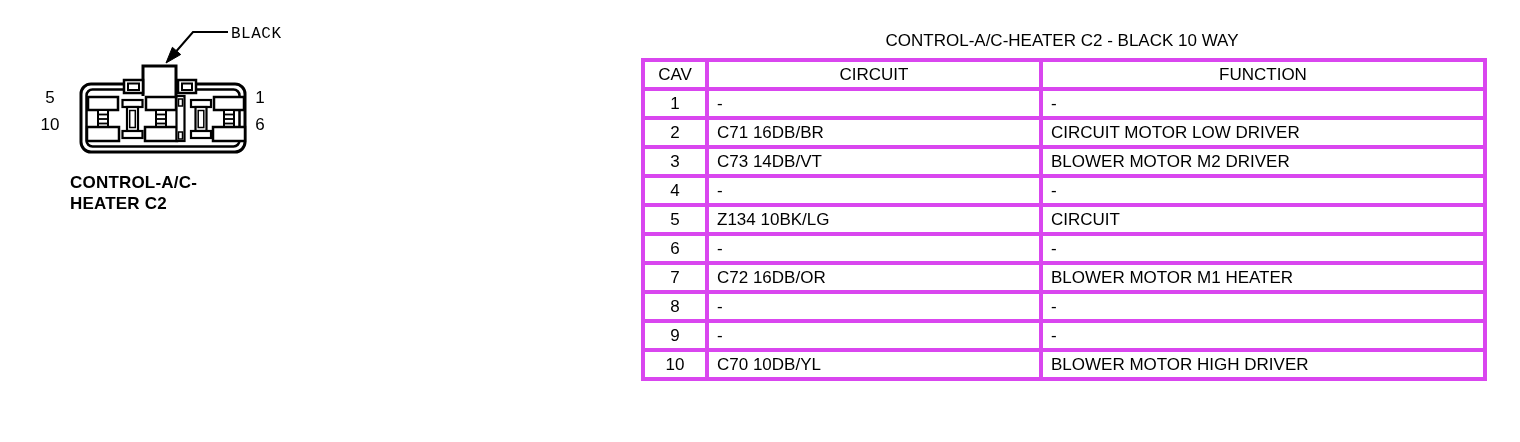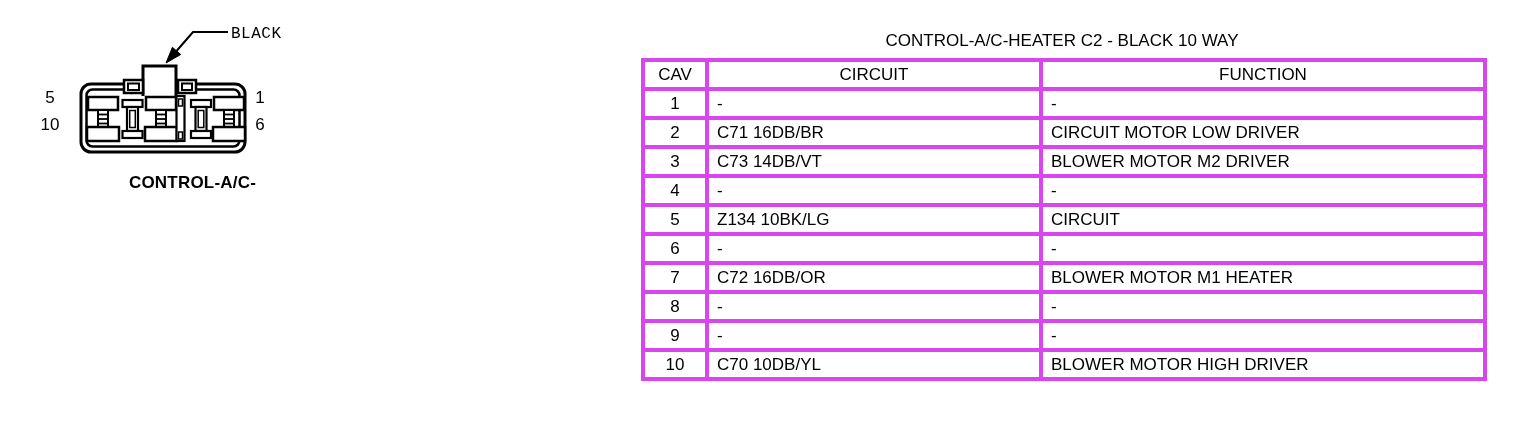--- a/index.html
+++ b/index.html
@@ -24,21 +24,21 @@
   .pin {
     position: absolute; width: 32px; text-align: center;
     font-size: 17px; line-height: 18px;
   }
   .pin-5  { left: 34px;  top: 89px; }
   .pin-10 { left: 34px;  top: 116px; }
   .pin-1  { left: 244px; top: 89px; }
   .pin-6  { left: 244px; top: 116px; }
   .caption {
     position: absolute; left: 70px; top: 172px; width: 186px;
-    text-align: right; font-weight: bold; font-size: 17px;
+    text-align: left; font-weight: bold; font-size: 17px;
     line-height: 21px; letter-spacing: 0.2px;
   }
 
   
   .table-title {
     position: absolute; left: 641px; top: 31px; width: 842px;
     text-align: center; font-size: 17px; white-space: nowrap;
   }
   .pinout { position: absolute; left: 641px; top: 58px; }
   table { border-collapse: collapse; table-layout: fixed; width: 842px; }
@@ -132,20 +132,21 @@
 
     <div class="black-label">BLACK</div>
 
     <div class="pin pin-5">5</div>
     <div class="pin pin-10">10</div>
     <div class="pin pin-1">1</div>
     <div class="pin pin-6">6</div>
 
     <div class="caption">
       <div>CONTROL-A/C-</div>
+      <div>HEATER C2</div>
     </div>
   </div>
 
   <div class="table-title">CONTROL-A/C-HEATER C2 - BLACK 10 WAY</div>
 
   <div class="pinout">
     <table>
       <colgroup>
         <col style="width:64px">
         <col style="width:334px">

